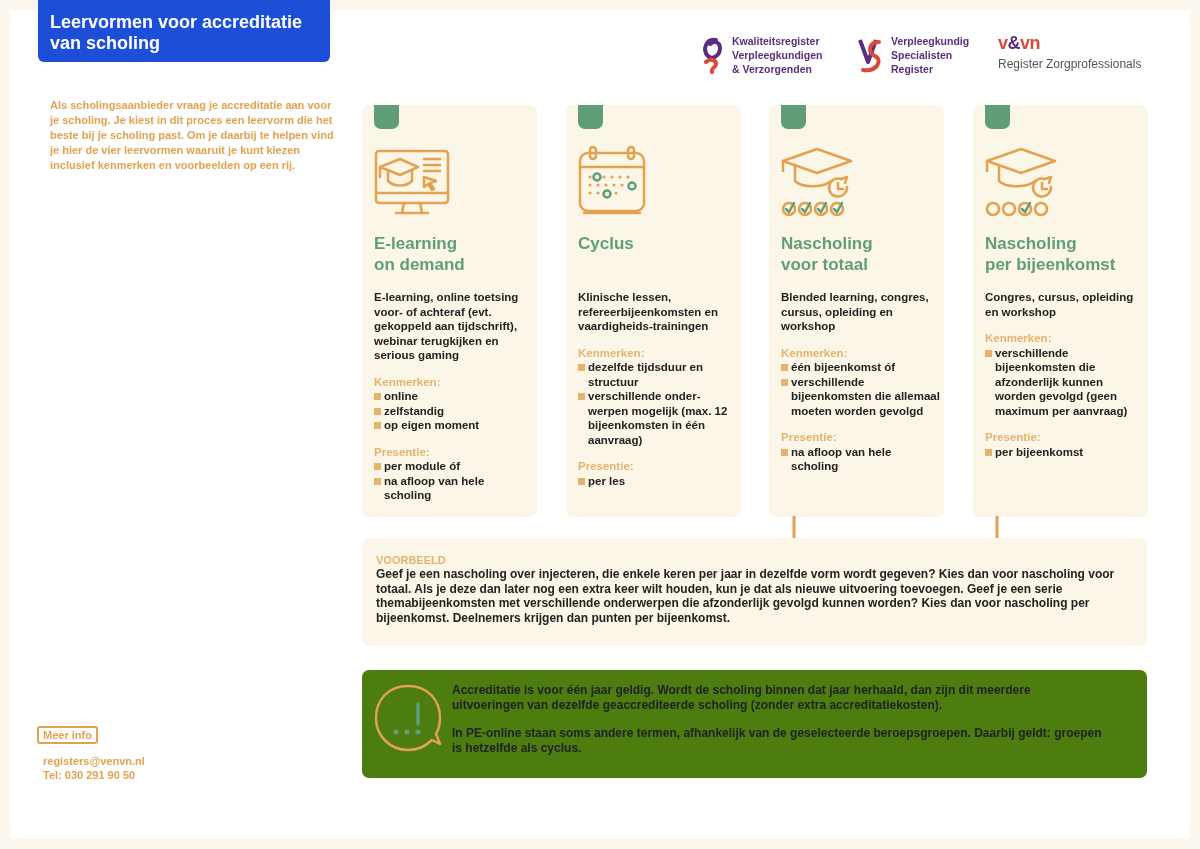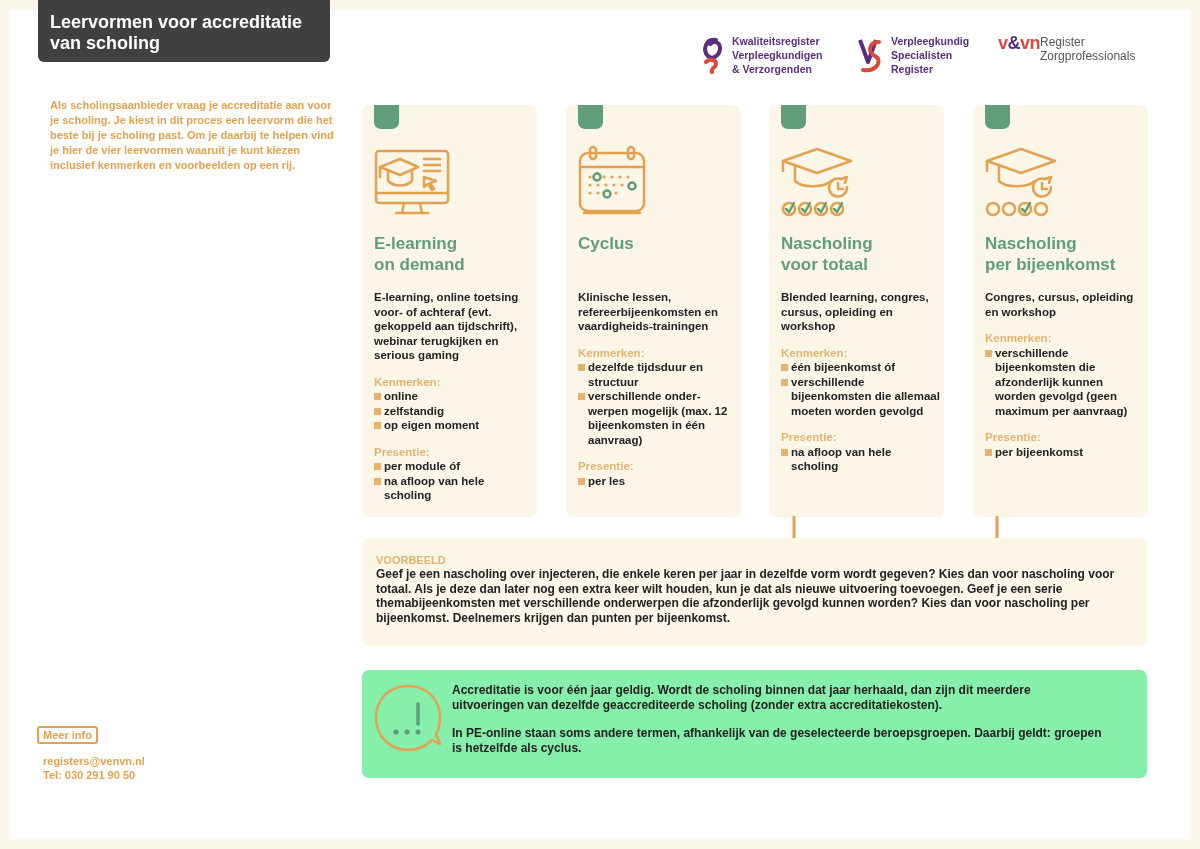--- a/index.html
+++ b/index.html
@@ -8,30 +8,30 @@
     background: #fbf7ec;
     font-family: "Liberation Sans", sans-serif;
     position: relative;
   }
   .page {
     position: absolute; left: 10px; top: 10px; width: 1180px; height: 829px;
     background: #ffffff;
   }
   .title-box {
     position: absolute; left: 38px; top: 0; width: 292px; height: 62px;
-    background: #404040; border-radius: 0 0 6px 6px;
+    background: #1d4ed8; border-radius: 0 0 6px 6px;
     color: #fff; font-weight: bold; font-size: 18px; line-height: 21px;
     padding: 12px 12px;
   }
   .logos { position: absolute; top: 32px; left: 695px; width: 470px; height: 50px; }
   .logo { position: absolute; display: flex; align-items: center; }
   .logo-text { font-size: 10.5px; line-height: 14px; color: #5a2e7f; font-weight: bold; }
   .logo1 { left: 5px; top: 2px; }
   .logo2 { left: 162px; top: 2px; }
-  .logo3 { left: 303px; top: 0; align-items: flex-start; }
+  .logo3 { left: 303px; top: 0; flex-direction: column; align-items: flex-start; }
   .venvn-mark { font-size: 18px; font-weight: bold; color: #d94a3a; letter-spacing: -0.5px; line-height: 22px; }
   .venvn-mark .amp { color: #5a2e7f; }
   .venvn-sub { font-size: 12px; color: #555; margin-top: 3px; }
 
   .intro { position: absolute; left: 50px; top: 98px; width: 285px; }
   .intro h2 { color: #e2a24f; font-size: 17px; font-weight: bold; margin-bottom: 14px; }
   .intro p { color: #e2a24f; font-size: 11px; line-height: 15px; font-weight: bold; }
 
   .more { position: absolute; left: 37px; top: 725px; }
   .more-btn {
@@ -66,21 +66,21 @@
 
   .example {
     position: absolute; left: 362px; top: 538px; width: 785px; height: 108px;
     background: #fbf6e7; border-radius: 7px; padding: 16px 14px;
   }
   .example .label { color: #e6b36e; font-weight: bold; font-size: 11px; line-height: 13px; }
   .example p { font-size: 12px; line-height: 14.5px; color: #222; font-weight: bold; }
 
   .note {
     position: absolute; left: 362px; top: 670px; width: 785px; height: 108px;
-    background: #86efac; border-radius: 7px;
+    background: #4d7c0f; border-radius: 7px;
   }
   .note .bubble { position: absolute; left: 10px; top: 12px; width: 72px; height: 72px; }
   .note .text { position: absolute; left: 90px; top: 13px; width: 650px; font-size: 12px; line-height: 14.5px; color: #222; font-weight: bold; }
   .note .text p + p { margin-top: 14px; }
 </style>
 </head>
 <body>
 
 <div class="page"></div>
 

